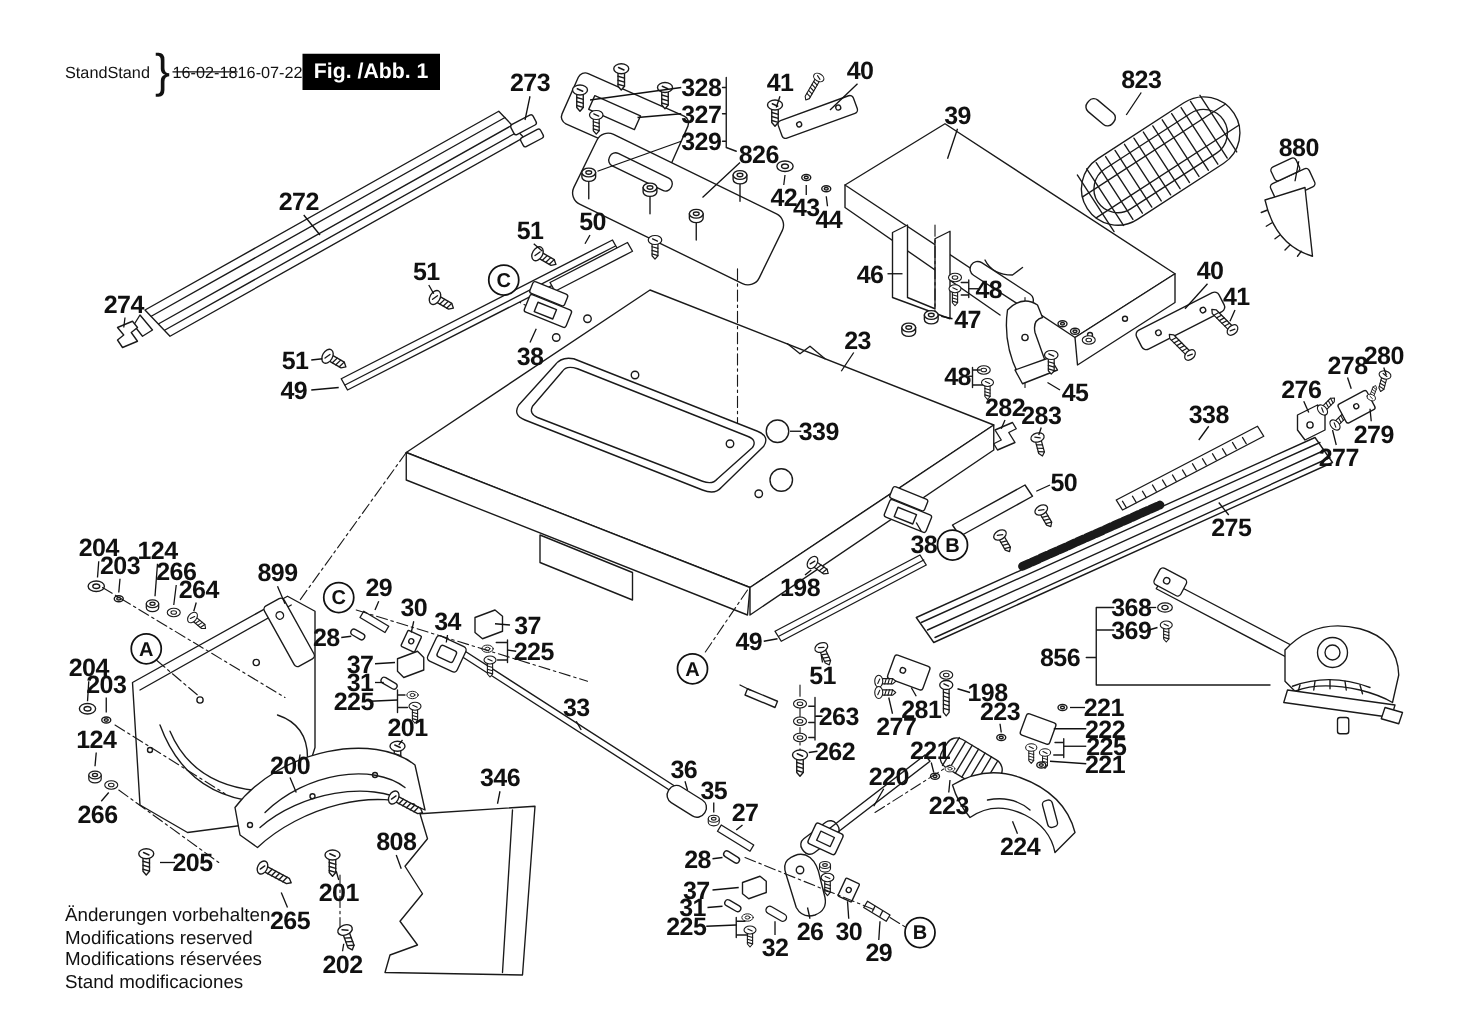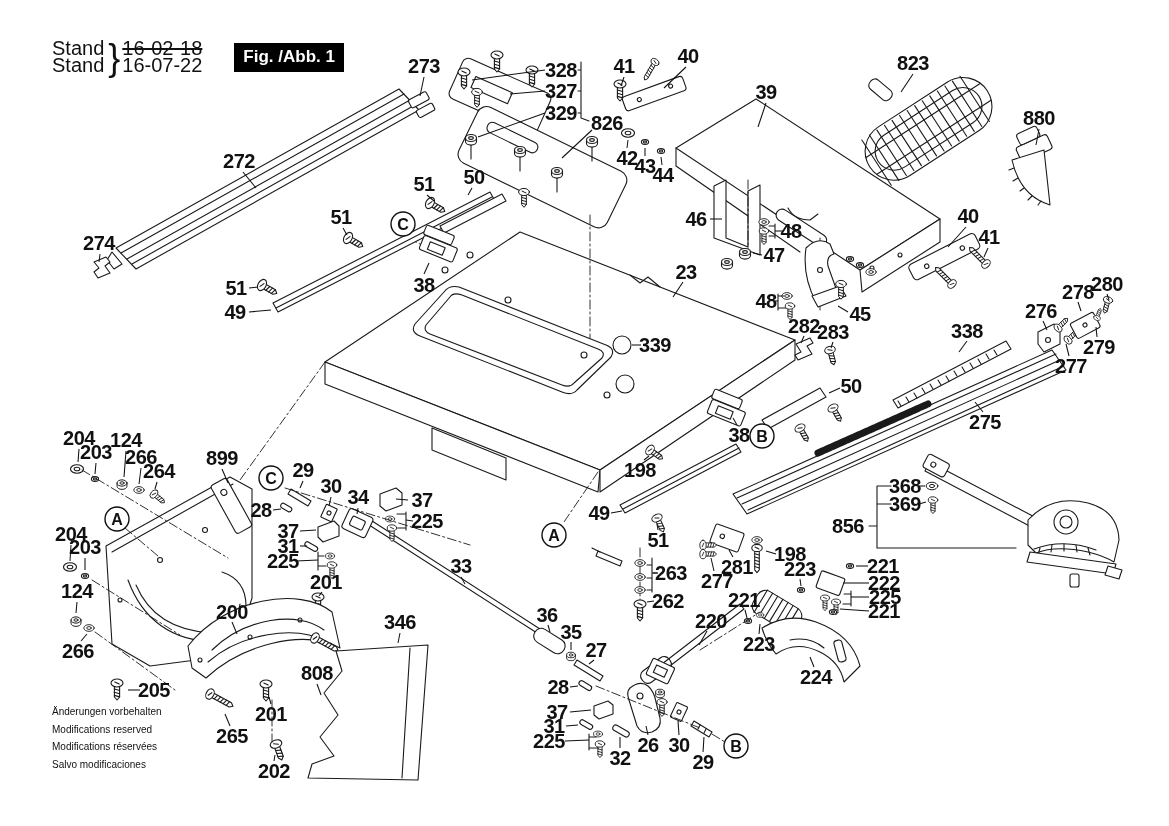--- a/index.html
+++ b/index.html
@@ -3,27 +3,27 @@
 <meta charset="utf-8">
 <style>
   html,body{margin:0;padding:0;background:#e8e8e8;}
   .page{position:relative;width:1169px;height:826px;background:#ffffff;overflow:hidden;
         font-family:"Liberation Sans",sans-serif;color:#111;}
   svg{position:absolute;left:0;top:0;}
   
   .title-block{position:absolute;left:52px;top:36px;z-index:5;}
   .code{font-size:15px;font-weight:600;letter-spacing:.5px;margin-bottom:10px;}
   .issue-row{display:flex;align-items:center;}
-  .words,.dates{display:flex;flex-direction:column;font-size:20px;line-height:17px;}
+  .words,.dates{display:flex;flex-direction:row;font-size:13px;line-height:17px;}
   .brace{font-size:36px;font-weight:400;margin:0 2px 0 4px;transform:scaleY(1.05);}
   .old-date{text-decoration:line-through;}
   .fig-badge{background:#000;color:#fff;font-weight:bold;font-size:17px;
-             padding:4px 9px 5px 9px;margin-left:32px;white-space:nowrap;}
+             padding:4px 9px 5px 9px;margin-left:0;white-space:nowrap;}
   
-  .footer-note{position:absolute;left:52px;top:703px;font-size:10px;line-height:17.5px;z-index:5;}
+  .footer-note{position:absolute;left:52px;top:724px;font-size:15px;line-height:17.5px;z-index:5;}
   
   .art{stroke:#1a1a1a;stroke-width:1.1;fill:none;stroke-linejoin:round;stroke-linecap:round;}
   .f{fill:#fff;}
   .dd{stroke-dasharray:9 3 2 3;stroke-width:0.9;}
   .band{stroke-width:7;stroke-dasharray:6 2;}
   .callout{font-family:"Liberation Sans",sans-serif;font-weight:bold;font-size:20px;
            letter-spacing:-0.5px;fill:#111;stroke:none;text-anchor:middle;}
   .marker-circ{fill:#fff;stroke:#111;stroke-width:1.4;}
   .marker-txt{font-family:"Liberation Sans",sans-serif;font-weight:bold;font-size:16px;
               fill:#111;stroke:none;text-anchor:middle;}
@@ -46,21 +46,21 @@
         <span>16-07-22</span>
       </div>
       <div class="fig-badge">Fig. /Abb. 1</div>
     </div>
   </div>
 
   <div class="footer-note">
     <div>Änderungen vorbehalten</div>
     <div>Modifications reserved</div>
     <div>Modifications réservées</div>
-    <div>Salvo modificaciones</div>
+    <div>Stand modificaciones</div>
   </div>
 
   <svg id="art" width="1169" height="826" viewBox="0 0 1169 826">
     <defs>
       <g id="scr">
         <path d="M-2.6,2.8 L-2.6,14 L0,17 L2.6,14 L2.6,2.8" fill="#fff"></path>
         <path d="M-2.6,6 l5.2,1.5 M-2.6,9.2 l5.2,1.5 M-2.6,12.4 l5.2,1.5"></path>
         <ellipse cx="0" cy="0" rx="6" ry="4" fill="#fff"></ellipse>
         <path d="M-2.2,-1 L2.2,1"></path>
       </g>

